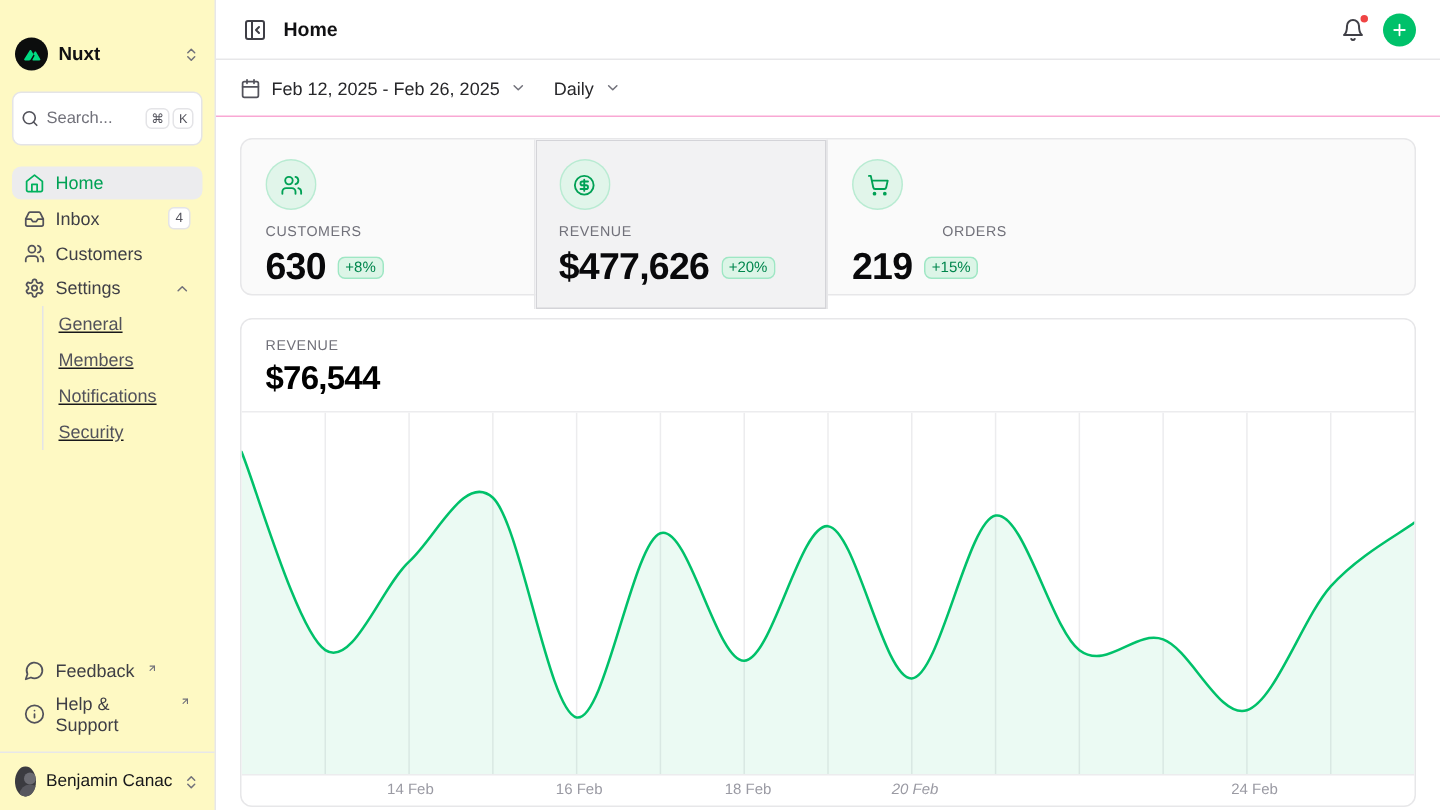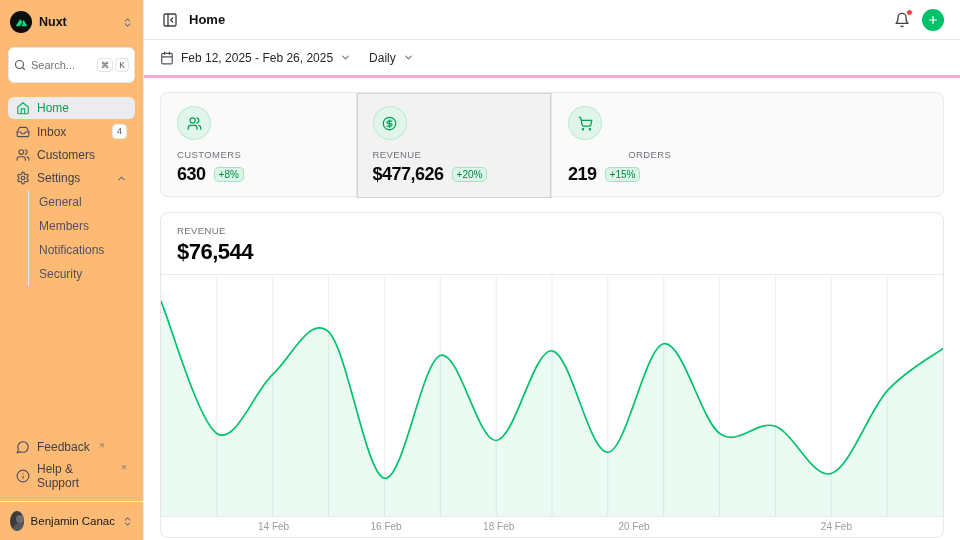--- a/index.html
+++ b/index.html
@@ -7,22 +7,22 @@
   body {
     font-family:"Liberation Sans", sans-serif;
     background:#ffffff; color:#18181b;
     display:flex; font-size:12px;
   }
   svg { display:block; }
 
   
   .sidebar {
     width:144px; min-width:144px; height:100%;
-    background:#fdba74; border-right:1px solid #e7e7e9;
-    display:flex; flex-direction:column; padding:9px 8px 6px;
+    background:#fef9c3; border-right:1px solid #e7e7e9;
+    display:flex; flex-direction:column; padding:23px 8px 6px;
   }
   .ws-row { display:flex; align-items:center; gap:7px; padding:2px 2px; margin-bottom:12px; cursor:pointer; border-radius:6px;}
   .ws-logo { width:22px; height:22px; border-radius:50%; background:#0c0d0d; display:flex; align-items:center; justify-content:center; }
   .ws-name { font-size:12.5px; font-weight:700; color:#111113; }
   .updown { margin-left:auto; color:#71717a; }
 
   .searchbox { height:36px; border:1px solid #e4e4e7; background:#fff; border-radius:6px;
     display:flex; align-items:center; gap:5px; padding:0 5px; color:#71717a; margin-bottom:14px; cursor:text; }
   .searchbox .ph { font-size:11px; }
   .kbds { margin-left:auto; display:flex; gap:2px; }
@@ -31,21 +31,21 @@
   .nav { display:flex; flex-direction:column; gap:1px; }
   .nav-item { display:flex; align-items:center; gap:7px; padding:4px 8px; border-radius:6px;
     color:#3f3f46; cursor:pointer; font-size:12px; text-decoration:none; }
   .nav-item .nico { color:#52525b; display:flex; }
   .nav-item.active { background:#ececee; color:#00a155; font-weight:500; }
   .nav-item.active .nico { color:#00b15d; }
   .nav-badge { margin-left:auto; font-size:9px; line-height:1; border:1px solid #e4e4e7; background:#fff;
     border-radius:4px; padding:2px 4px; color:#52525b; }
   .nav-chev { margin-left:auto; color:#71717a; display:flex; }
 
-  .sub-list { margin-left:20px; border-left:1px solid #e4e4e7; display:flex; flex-direction:column; }
+  .sub-list { margin-left:20px; border-left:1px solid #e4e4e7; display:flex; flex-direction:column;text-decoration:underline; }
   .sub-item { padding:5px 6px 5px 10px; font-size:12px; color:#52525b; cursor:pointer; text-decoration:none; }
 
   .sb-spacer { flex:1; }
   .ext-arrow { color:#71717a; margin-left:1px; align-self:flex-start; margin-top:2px; }
 
   .user-row { border-top:1px solid #e7e7e9; margin:7px -8px 0; padding:9px 10px 3px;
     display:flex; align-items:center; gap:7px; cursor:pointer; }
   .avatar { width:20px; height:20px; border-radius:50%; background:#3b3b40; overflow:hidden; position:relative; }
   .avatar::before { content:""; position:absolute; left:6px; top:4px; width:8px; height:8px; border-radius:50%; background:#6b6b72; }
   .avatar::after  { content:""; position:absolute; left:3px; top:12px; width:14px; height:10px; border-radius:7px 7px 0 0; background:#57575e; }
@@ -56,41 +56,41 @@
   .topbar { height:40px; min-height:40px; border-bottom:1px solid #e7e7e9;
     display:flex; align-items:center; gap:9px; padding:0 16px; }
   .icon-btn { background:none; border:none; color:#52525b; cursor:pointer; display:flex; padding:2px; }
   .page-title { font-size:13px; font-weight:700; color:#111113; }
   .topbar-right { margin-left:auto; display:flex; align-items:center; gap:10px; }
   .bell-wrap { position:relative; }
   .bell-dot { position:absolute; top:-1px; right:-1px; width:7px; height:7px; border-radius:50%; background:#ef4444; border:1px solid #fff; }
   .plus-btn { width:22px; height:22px; border-radius:50%; border:none; background:#00c16a; color:#fff;
     display:flex; align-items:center; justify-content:center; cursor:pointer; }
 
-  .toolbar { height:38px; min-height:38px; border-bottom:3px solid #f9a8d4;
+  .toolbar { height:38px; min-height:38px; border-bottom:1px solid #f9a8d4;
     display:flex; align-items:center; gap:18px; padding:0 16px; }
   .tb-btn { display:flex; align-items:center; gap:7px; background:none; border:none; cursor:pointer;
     font-family:inherit; font-size:12px; font-weight:500; color:#27272a; }
   .tb-btn .chev { color:#71717a; display:flex; }
   .tb-btn .cal { color:#52525b; display:flex; }
 
   .content { flex:1; padding:14px 16px 0; min-height:0; }
 
   
   .stats { display:grid; grid-template-columns:repeat(4,1fr); border:1px solid #e7e7e9; border-radius:8px;
     background:#fafafa; height:105px; margin-bottom:15px; }
   .stat-card { padding:13px 16px; border-right:1px solid #e7e7e9; cursor:pointer; }
   .stat-card:last-child { border-right:none;text-align:center; }
   .stat-card.selected { background:#f2f2f3; box-shadow:inset 0 0 0 1px #d4d4d8; border-radius:0; }
   .stat-ico { width:34px; height:34px; border-radius:50%; background:#e1f5ea;
     box-shadow:inset 0 0 0 1px rgba(0,193,106,.18); color:#00a155;
     display:flex; align-items:center; justify-content:center; margin-bottom:9px; }
   .stat-label { font-size:9.5px; font-weight:500; letter-spacing:.4px; color:#71717a; margin-bottom:4px; }
   .stat-valrow { display:flex; align-items:center; gap:8px; }
-  .stat-value { font-size:18px; font-weight:700; letter-spacing:-.5px; color:#09090b; }
+  .stat-value { font-size:25px; font-weight:700; letter-spacing:-.5px; color:#09090b; }
   .delta { font-size:10px; font-weight:500; color:#00864d; background:#dcf5e7;
     box-shadow:inset 0 0 0 1px rgba(0,193,106,.28); border-radius:5px; padding:2.5px 5px; line-height:1; }
 
   
   .chart-card { border:1px solid #e7e7e9; border-radius:8px; height:326px; overflow:hidden; background:#fff; }
   .chart-head { padding:12px 16px 9px; }
   .chart-label { font-size:9.5px; font-weight:500; letter-spacing:.4px; color:#71717a; margin-bottom:3px; }
   .chart-value { font-size:22px; font-weight:700; letter-spacing:-.5px; color:#000000; }
   .plot { position:relative; height:242px; border-top:1px solid #ececee; }
   .plot svg { position:absolute; inset:0; width:100%; height:100%; }
@@ -362,20 +362,20 @@
             <line x1="675.4285714285714" x2="675.4285714285714" y1="0" y2="242" stroke="#ececee" stroke-width="1"></line>
             <line x1="731.7142857142857" x2="731.7142857142857" y1="0" y2="242" stroke="#ececee" stroke-width="1"></line>
             <path d="M0.0,26.3 C9.4,48.4 37.5,146.8 56.3,159.1 C75.0,171.3 93.8,116.8 112.6,99.8 C131.3,82.8 150.1,39.8 168.9,57.1 C187.6,74.5 206.4,200.1 225.1,204.1 C243.9,208.0 262.7,87.2 281.4,80.8 C300.2,74.5 319.0,166.9 337.7,166.2 C356.5,165.4 375.2,74.1 394.0,76.1 C412.8,78.1 431.5,179.2 450.3,178.0 C469.0,176.8 487.8,72.2 506.6,69.0 C525.3,65.8 544.1,145.2 562.9,159.1 C581.6,172.9 600.4,145.2 619.1,151.9 C637.9,158.7 656.7,205.3 675.4,199.3 C694.2,193.4 713.0,137.3 731.7,116.4 C750.5,95.5 778.6,80.8 788.0,73.7 L788,242 L0,242 Z" fill="rgba(0,193,106,0.08)" stroke="none"></path>
             <path d="M0.0,26.3 C9.4,48.4 37.5,146.8 56.3,159.1 C75.0,171.3 93.8,116.8 112.6,99.8 C131.3,82.8 150.1,39.8 168.9,57.1 C187.6,74.5 206.4,200.1 225.1,204.1 C243.9,208.0 262.7,87.2 281.4,80.8 C300.2,74.5 319.0,166.9 337.7,166.2 C356.5,165.4 375.2,74.1 394.0,76.1 C412.8,78.1 431.5,179.2 450.3,178.0 C469.0,176.8 487.8,72.2 506.6,69.0 C525.3,65.8 544.1,145.2 562.9,159.1 C581.6,172.9 600.4,145.2 619.1,151.9 C637.9,158.7 656.7,205.3 675.4,199.3 C694.2,193.4 713.0,137.3 731.7,116.4 C750.5,95.5 778.6,80.8 788.0,73.7" fill="none" stroke="#00c16a" stroke-width="1.7" stroke-linecap="round"></path>
           </svg>
       </div>
       <div class="axis" id="chart-axis">
           <span style="left: 112.6px;">14 Feb</span>
           <span style="left: 225.1px; text-align: center;">16 Feb</span>
           <span style="left: 337.7px;">18 Feb</span>
-          <span style="left: 473px;">20 Feb</span>
+          <span style="left: 449px; font-style: italic;">20 Feb</span>
           <span style="left: 571px; margin-top: 32px;">22 Feb</span>
           <span style="left: 675.4px;">24 Feb</span>
         </div>
     </div>
 
   </div>
 </div>
 
 </body></html>

